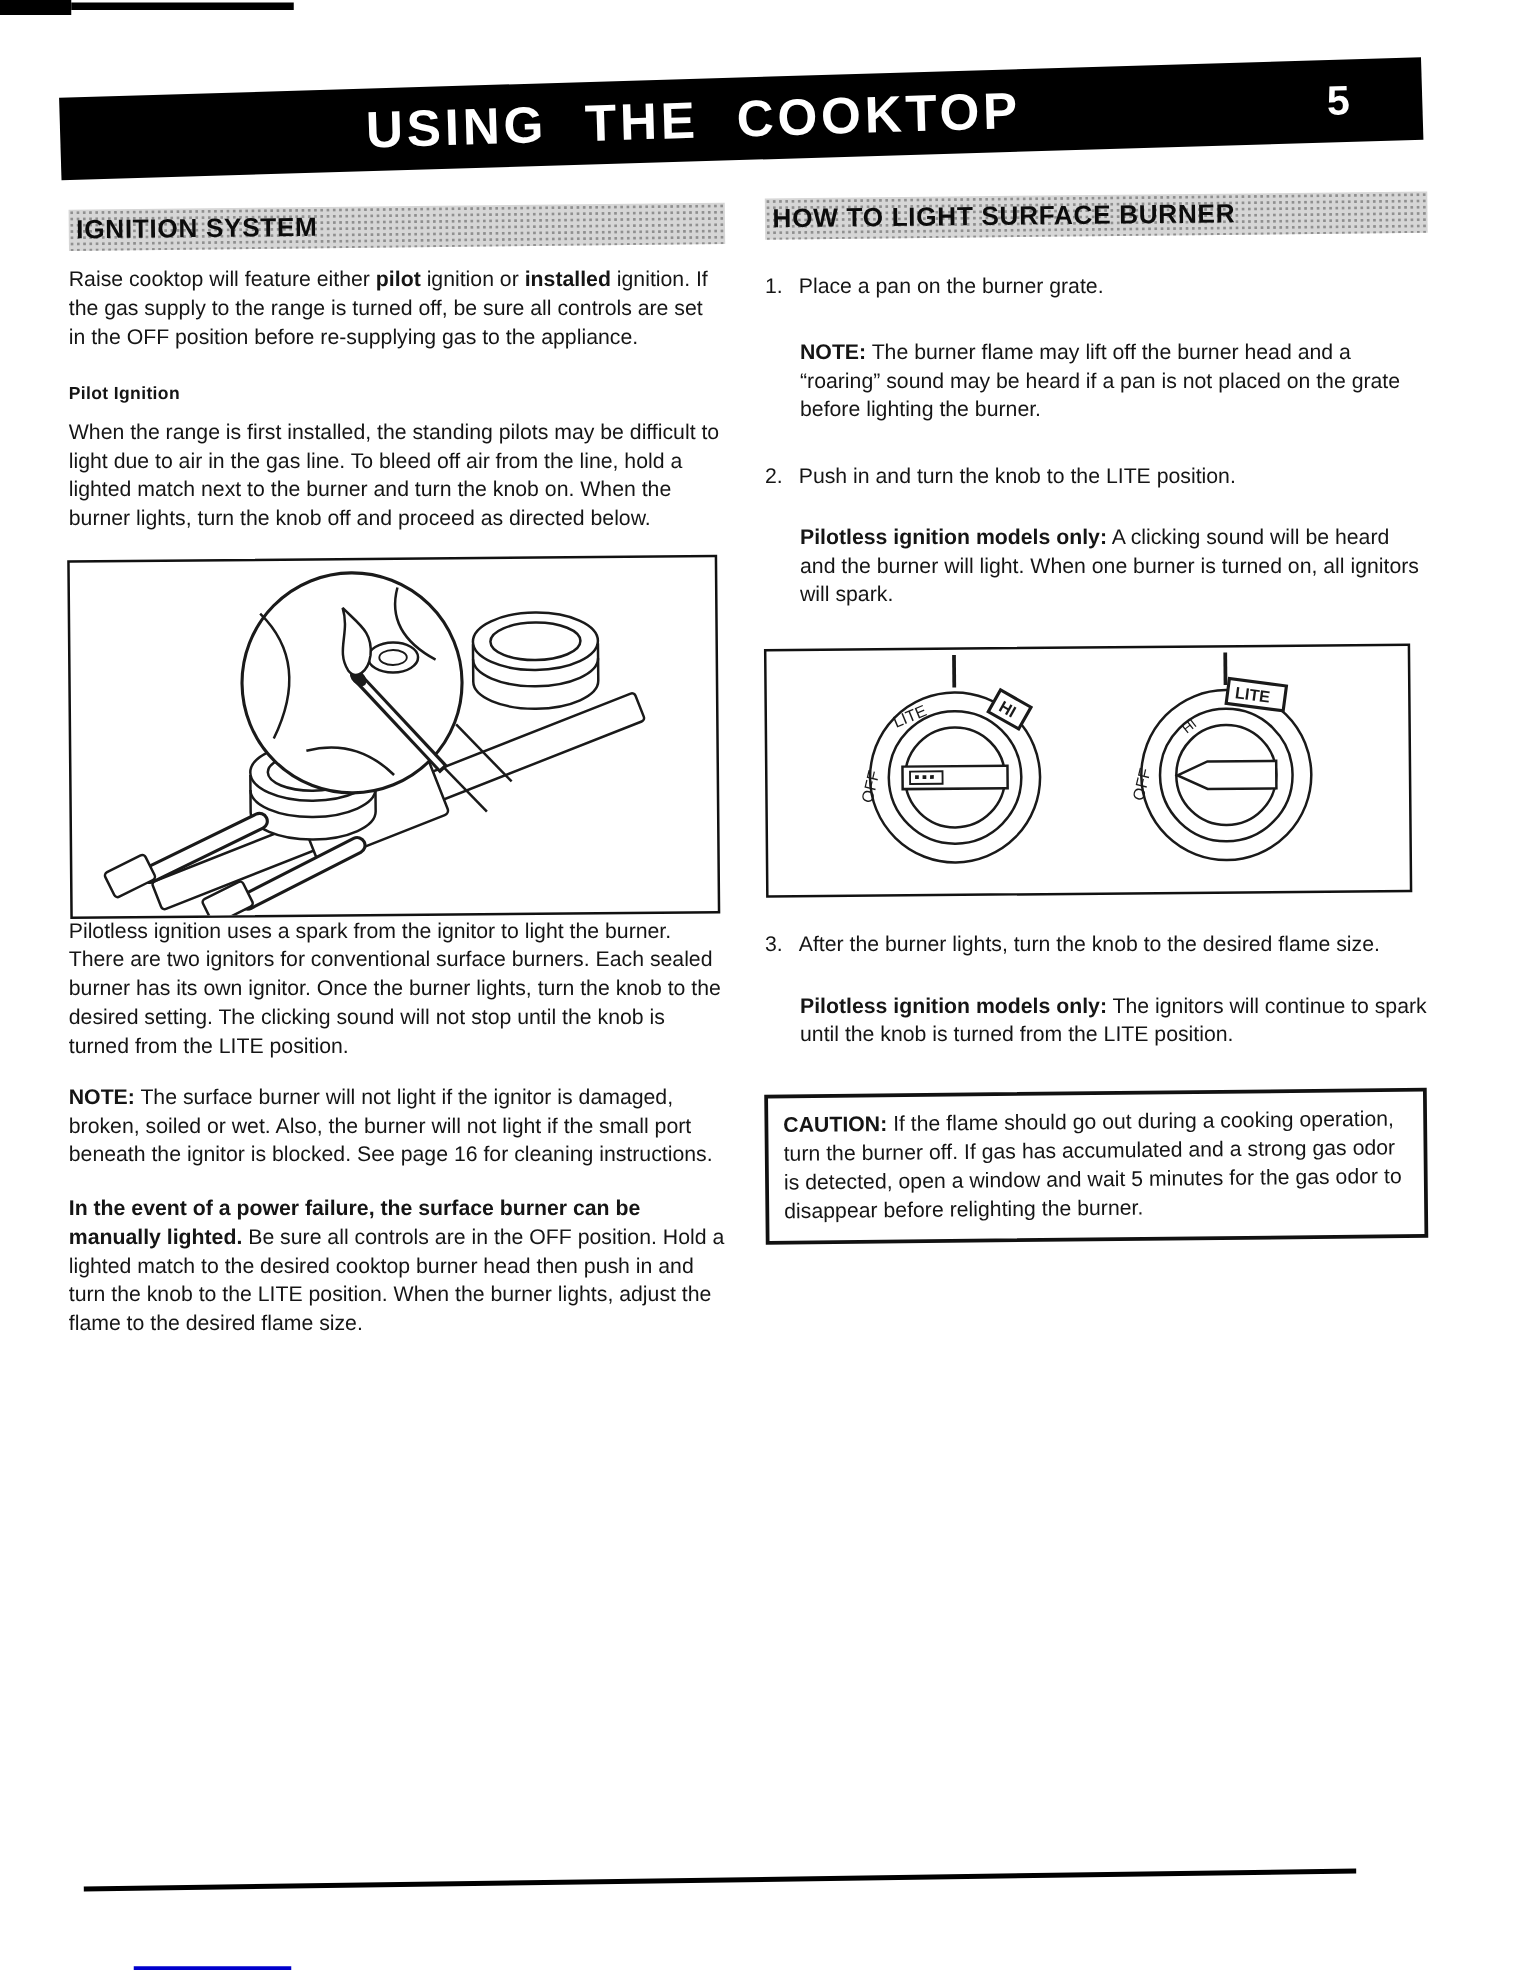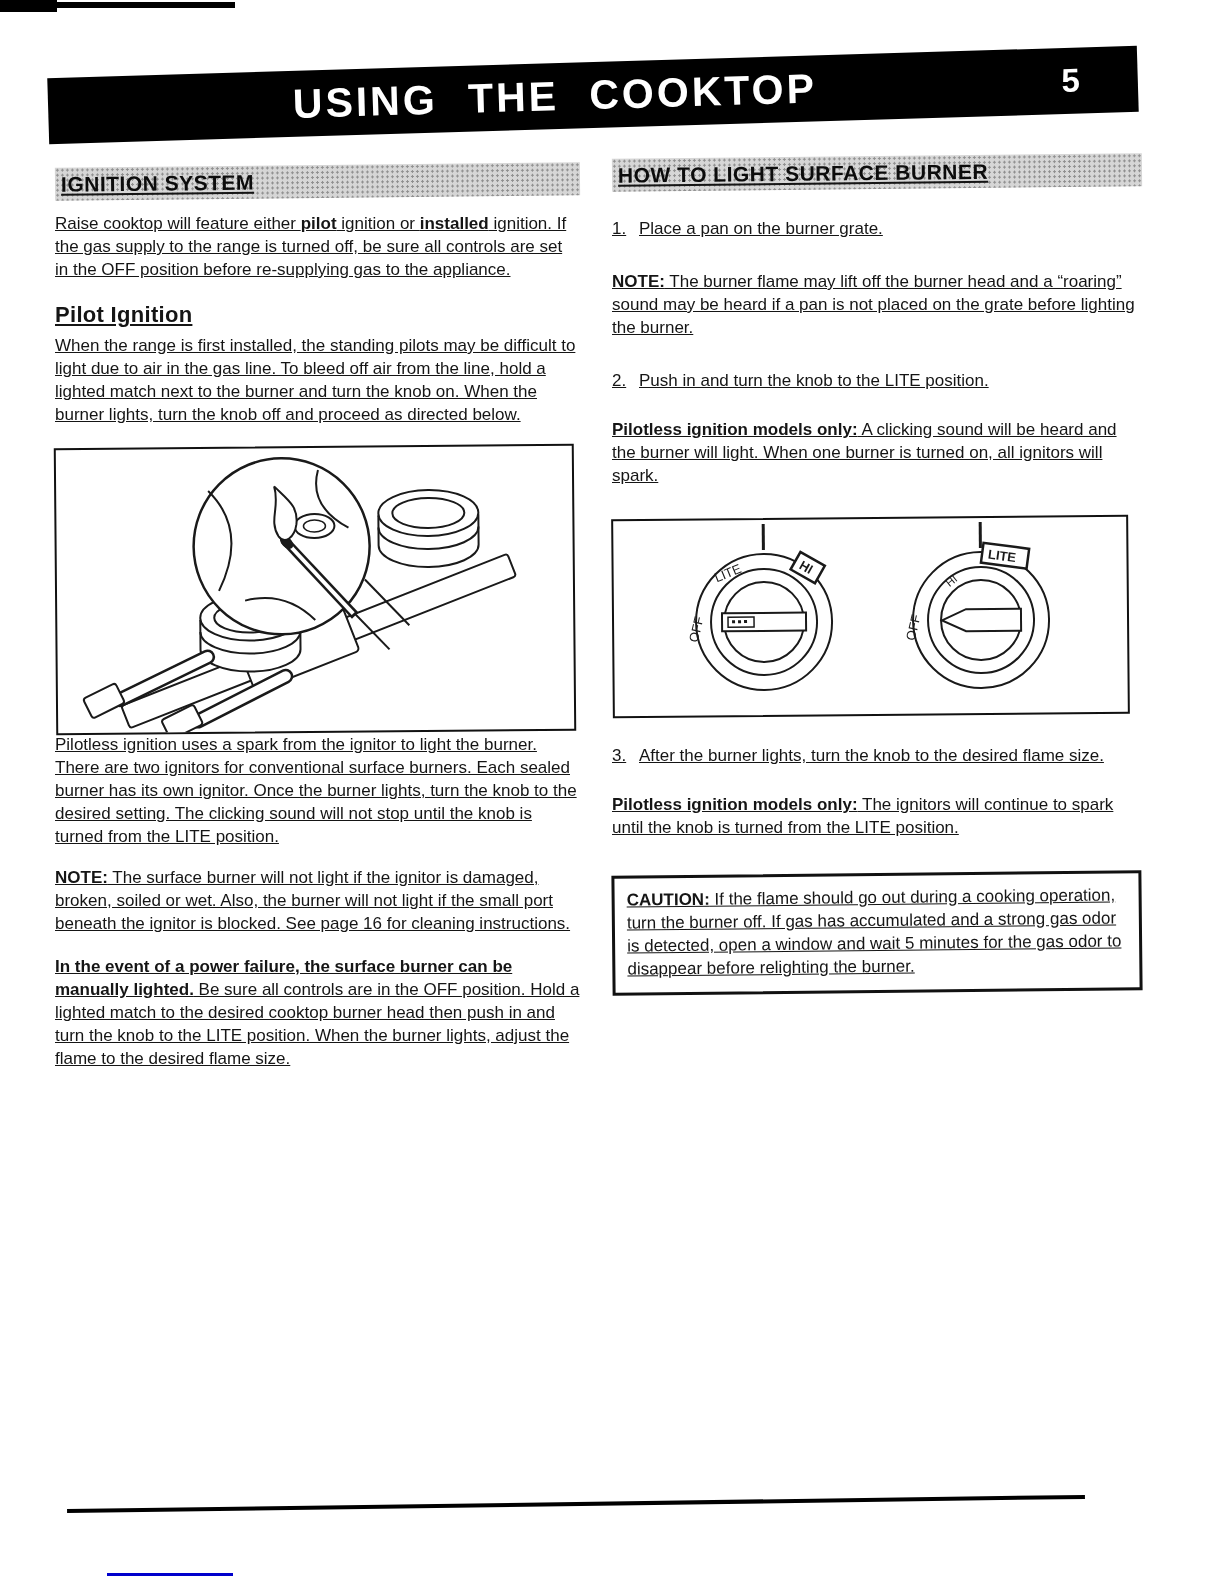--- a/index.html
+++ b/index.html
@@ -15,45 +15,45 @@
     transform:rotate(-1.7deg);
   }
   .title-bar .title{
     flex:1;text-align:center;font-size:41px;font-weight:bold;
     letter-spacing:3px;word-spacing:16px;
   }
   .title-bar .pagenum{
     font-size:33px;font-weight:bold;margin-right:58px;
   }
   
-  .col{position:absolute;font-size:17px;line-height:23px;text-decoration:underline;}
+  .col{position:absolute;font-size:17px;line-height:23px;}
   .col-left{left:55px;top:165px;width:525px;}
   .col-right{left:612px;top:156px;width:530px;}
   .band{
     background-color:#d6d6d6;
     background-image:radial-gradient(circle,#8f8f8f 1px,rgba(0,0,0,0) 1.3px);
     background-size:5px 5px;
     font-size:21px;font-weight:bold;letter-spacing:.5px;
     padding:5px 8px 5px 6px;color:#0c0c0c;
     transform:rotate(-.6deg);
   }
   p{margin:0;}
   .p-intro{margin-top:14px;}
-  h3.subhead{font-size:22px;font-weight:bold;margin:22px 0 8px 0;letter-spacing:.3px;}
+  h3.subhead{font-size:14px;font-weight:bold;margin:22px 0 8px 0;letter-spacing:.3px;}
   .mt17{margin-top:17px;} .mt18{margin-top:18px;} .mt20{margin-top:20px;}
   .mt26{margin-top:26px;} .mt28{margin-top:28px;} .mt30{margin-top:30px;} .mt34{margin-top:34px;}
   b{font-weight:bold;text-align:center;}
   .figure{
     border:2px solid #111;background:#fff;margin-top:20px;
     transform:rotate(-.5deg);
   }
   .figure svg{display:block;}
   .step{display:flex;align-items:flex-start;}
   .step .num{width:27px;flex:0 0 27px;}
-  .indent{}
+  .indent{margin-left:28px;}
   .caution-box{
     border:3px solid #111;padding:10px 12px 12px 12px;
     transform:rotate(-.6deg);
   }
   .bottom-rule{
     position:absolute;left:67px;top:1502px;width:1018px;height:4px;
     background:#000;transform:rotate(-.8deg);
   }
   .blue-mark{position:absolute;left:107px;top:1573px;width:126px;height:3px;}
   svg text{font-family:"Liberation Sans","DejaVu Sans",sans-serif;fill:#1a1a1a;}

